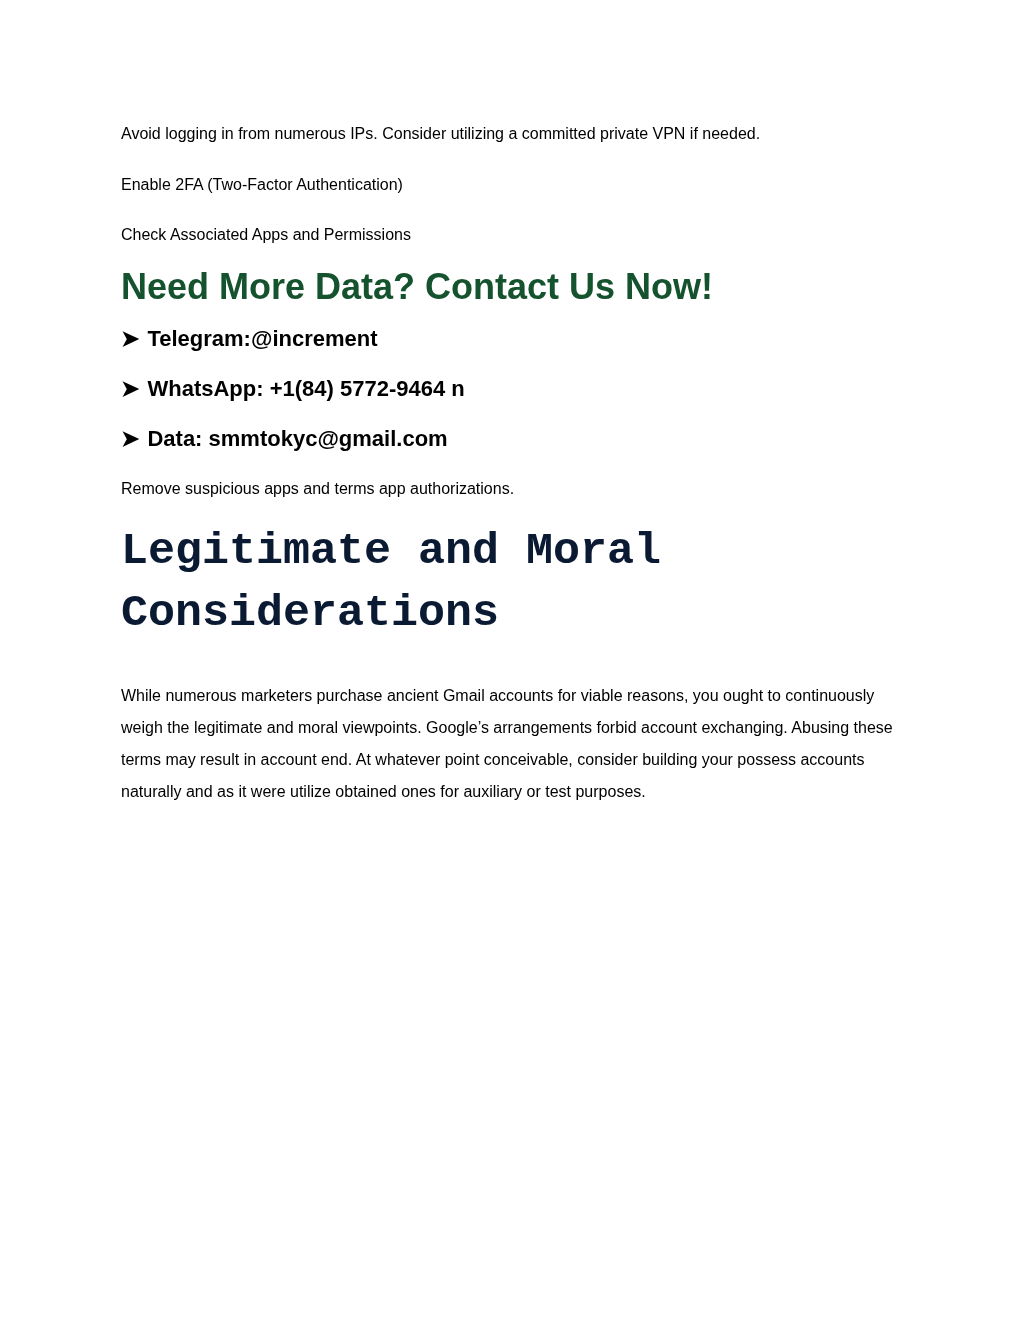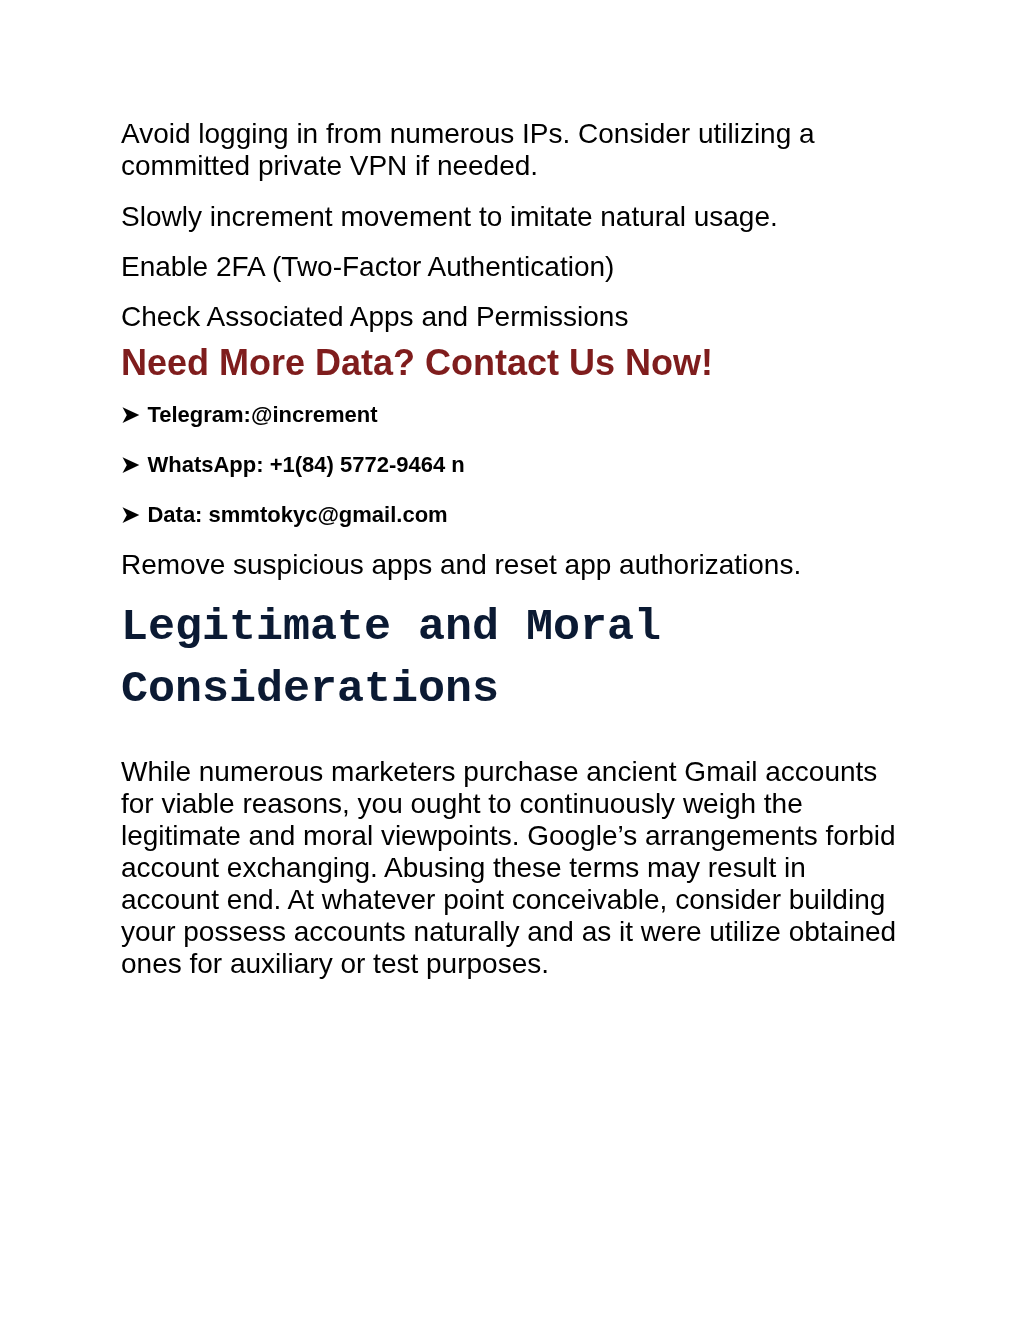--- a/index.html
+++ b/index.html
@@ -1,46 +1,45 @@
 <!DOCTYPE html>
 <html><head>
   <meta charset="utf-8">
   <style>
     html, body { margin: 0; padding: 0; background: #ffffff; }
     body { width: 1024px; height: 1325px; position: relative; overflow: hidden; }
     .page { position: absolute; left: 121px; top: 118px; width: 790px; }
-    .p { font-family: "Liberation Sans", sans-serif; font-size: 28px; line-height: 32px; color: #000000; margin: 0; }
-    .h2 { font-family: "Liberation Sans", sans-serif; font-size: 36px; line-height: 44px; font-weight: bold; color: #7f1d1d; margin: 0; }
+    .p { font-family: "Liberation Sans", sans-serif; font-size: 16px; line-height: 32px; color: #000000; margin: 0; }
+    .h2 { font-family: "Liberation Sans", sans-serif; font-size: 36px; line-height: 44px; font-weight: bold; color: #14532d; margin: 0; }
     .h1 { font-family: Liberation Mono, monospace; font-size: 45px; line-height: 62px; font-weight: bold; color: #0b1a33; margin: 0; }
     .contact { font-family: "Liberation Sans", sans-serif; font-size: 22px; line-height: 32px; font-weight: bold; color: #000; margin: 0; display: flex; }
     .arrow { margin-right: 8px; }
   </style>
 </head>
 <body>
 
 <div class="page">
   <p class="p" style="margin-bottom:19px;">Avoid logging in from numerous IPs. Consider utilizing a committed private VPN if needed.</p>
-  <p class="p" style="margin-bottom:18px;">Slowly increment movement to imitate natural usage.</p>
   <p class="p" style="margin-bottom:18px;">Enable 2FA (Two-Factor Authentication)</p>
-  <p class="p" style="margin-bottom:8px;">Check Associated Apps and Permissions</p>
+  <p class="p" style="margin-bottom:14px;">Check Associated Apps and Permissions</p>
 
   <h2 class="h2" style="margin-bottom:14px;">Need More Data? Contact Us Now!</h2>
 
   <p class="contact" style="margin-bottom:18px;">
     <span class="arrow">➤</span>
     <span>Telegram:@increment</span>
   </p>
   <p class="contact" style="margin-bottom:18px;">
     <span class="arrow">➤</span>
     <span>WhatsApp: +1(84) 5772-9464 n</span>
   </p>
   <p class="contact" style="margin-bottom:18px;">
     <span class="arrow">➤</span>
     <span>Data: smmtokyc@gmail.com</span>
   </p>
 
-  <p class="p" style="margin-bottom:16px;">Remove suspicious apps and reset app authorizations.</p>
+  <p class="p" style="margin-bottom:16px;">Remove suspicious apps and terms app authorizations.</p>
 
   <h1 class="h1">Legitimate and Moral</h1>
   <h1 class="h1" style="margin-bottom:35px;">Considerations</h1>
 
   <p class="p">While numerous marketers purchase ancient Gmail accounts for viable reasons, you ought to continuously weigh the legitimate and moral viewpoints. Google’s arrangements forbid account exchanging. Abusing these terms may result in account end. At whatever point conceivable, consider building your possess accounts naturally and as it were utilize obtained ones for auxiliary or test purposes.</p>
 </div>
 
 </body></html>

